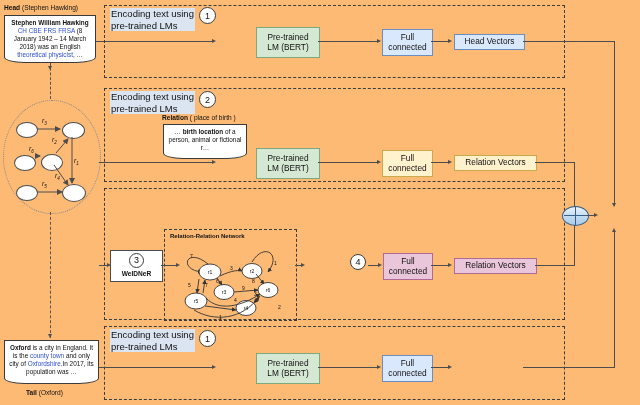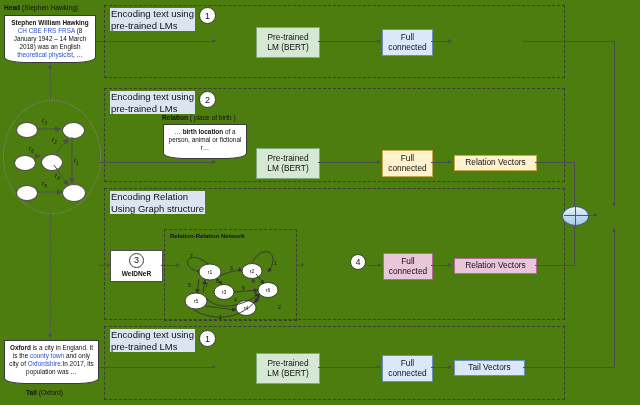--- a/index.html
+++ b/index.html
@@ -1,16 +1,16 @@
 <!DOCTYPE html>
 <html><head>
 <meta charset="utf-8">
 <style>
   html,body{margin:0;padding:0;background:#fff;}
-  #root{position:relative;width:640px;height:405px;background:#4d7c0f;
+  #root{position:relative;width:640px;height:405px;background:#fdba74;
         font-family:"Liberation Sans",sans-serif;overflow:hidden;}
   .abs{position:absolute;box-sizing:border-box;}
 
   
   .group{border:1.4px dashed #3c3c3c;background:transparent;}
   .group-title{position:absolute;font-size:9.5px;line-height:11.5px;color:#111;
                background:#dbe5f1;padding:0 1px;white-space:pre-line;}
 
   
   .circnum{position:absolute;border:1.1px solid #3c3c3c;border-radius:50%;
@@ -132,20 +132,21 @@
   <div class="box green" style="left:256px;top:27px;width:62px;height:29px;">Pre-trained
 LM (BERT)</div>
   <div class="ln lnh" style="left:318px;top:41px;width:61px;"></div>
   <div class="arrowR" style="left:377px;top:38.5px;"></div>
 
   <div class="box blue" style="left:382px;top:29px;width:49px;height:25px;">Full
 connected</div>
   <div class="ln lnh" style="left:431px;top:41px;width:19px;"></div>
   <div class="arrowR" style="left:448px;top:38.5px;"></div>
 
+  <div class="box blue vectxt" style="left:454px;top:34px;width:69px;height:14px;">Head Vectors</div>
 
   <div class="ln lnh" style="left:523px;top:41px;width:92px;"></div>
   <div class="ln lnv" style="left:614px;top:41px;height:165px;"></div>
   <div class="arrowD" style="left:611.5px;top:203px;"></div>
 
   <div class="group abs" style="left:104px;top:88px;width:461px;height:94px;"></div>
   <div class="group-title" style="left:110px;top:91px;">Encoding text using
 pre-trained LMs</div>
   <div class="circnum" style="left:199px;top:91px;width:15px;height:15px;">2</div>
 
@@ -166,22 +167,20 @@
   <div class="ln lnh" style="left:431px;top:162px;width:19px;"></div>
   <div class="arrowR" style="left:448px;top:159.5px;"></div>
 
   <div class="box yellow vectxt" style="left:454px;top:155px;width:81px;height:14px;">Relation Vectors</div>
 
   <div class="ln lnh" style="left:535px;top:162px;width:40px;"></div>
   <div class="ln lnv" style="left:574px;top:162px;height:48px;"></div>
   <div class="arrowD" style="left:571.5px;top:207px;"></div>
 
   <div class="group abs" style="left:104px;top:188px;width:461px;height:132px;"></div>
-  <div class="group-title" style="left:110px;top:191px;">Encoding Relation
-Using Graph structure</div>
 
   <div class="box plain" style="left:110px;top:250px;width:51px;height:30px;flex-direction:column;gap:1px;">
     <span class="circnum" style="position:relative;left:0;top:0;width:13px;height:13px;border-width:1px;">3</span>
     <span style="font-size:6.6px;font-weight:bold;">WeIDNeR</span>
   </div>
   <div class="ln lnh" style="left:161px;top:265px;width:17px;"></div>
   <div class="arrowR" style="left:176px;top:262.5px;"></div>
 
   <div class="rrn" style="left:164px;top:229px;width:131px;height:90px;"></div>
   <div class="rrn-title" style="left:170px;top:233px;">Relation-Relation Network</div>
@@ -268,21 +267,20 @@
   <div class="box green" style="left:256px;top:353px;width:62px;height:29px;">Pre-trained
 LM (BERT)</div>
   <div class="ln lnh" style="left:318px;top:367px;width:61px;"></div>
   <div class="arrowR" style="left:377px;top:364.5px;"></div>
 
   <div class="box blue" style="left:382px;top:355px;width:49px;height:25px;">Full
 connected</div>
   <div class="ln lnh" style="left:431px;top:367px;width:19px;"></div>
   <div class="arrowR" style="left:448px;top:364.5px;"></div>
 
-  <div class="box blue vectxt" style="left:454px;top:360px;width:69px;height:14px;">Tail Vectors</div>
 
   <div class="ln lnh" style="left:523px;top:367px;width:92px;"></div>
   <div class="ln lnv" style="left:614px;top:232px;height:135px;"></div>
   <div class="arrowU" style="left:611.5px;top:228px;"></div>
 
   <div class="callout" style="left:4px;top:340px;width:95px;height:44px;">
     <b>Oxford</b><span> is a city in England. It is the </span><span class="lnk">county town</span><span> and only city of </span><span class="lnk">Oxfordshire</span><span>.In 2017, its population was …</span>
   </div>
   <div class="entlabel" style="left:26px;top:389px;">
     <b>Tail</b> <span>(Oxford)</span>

